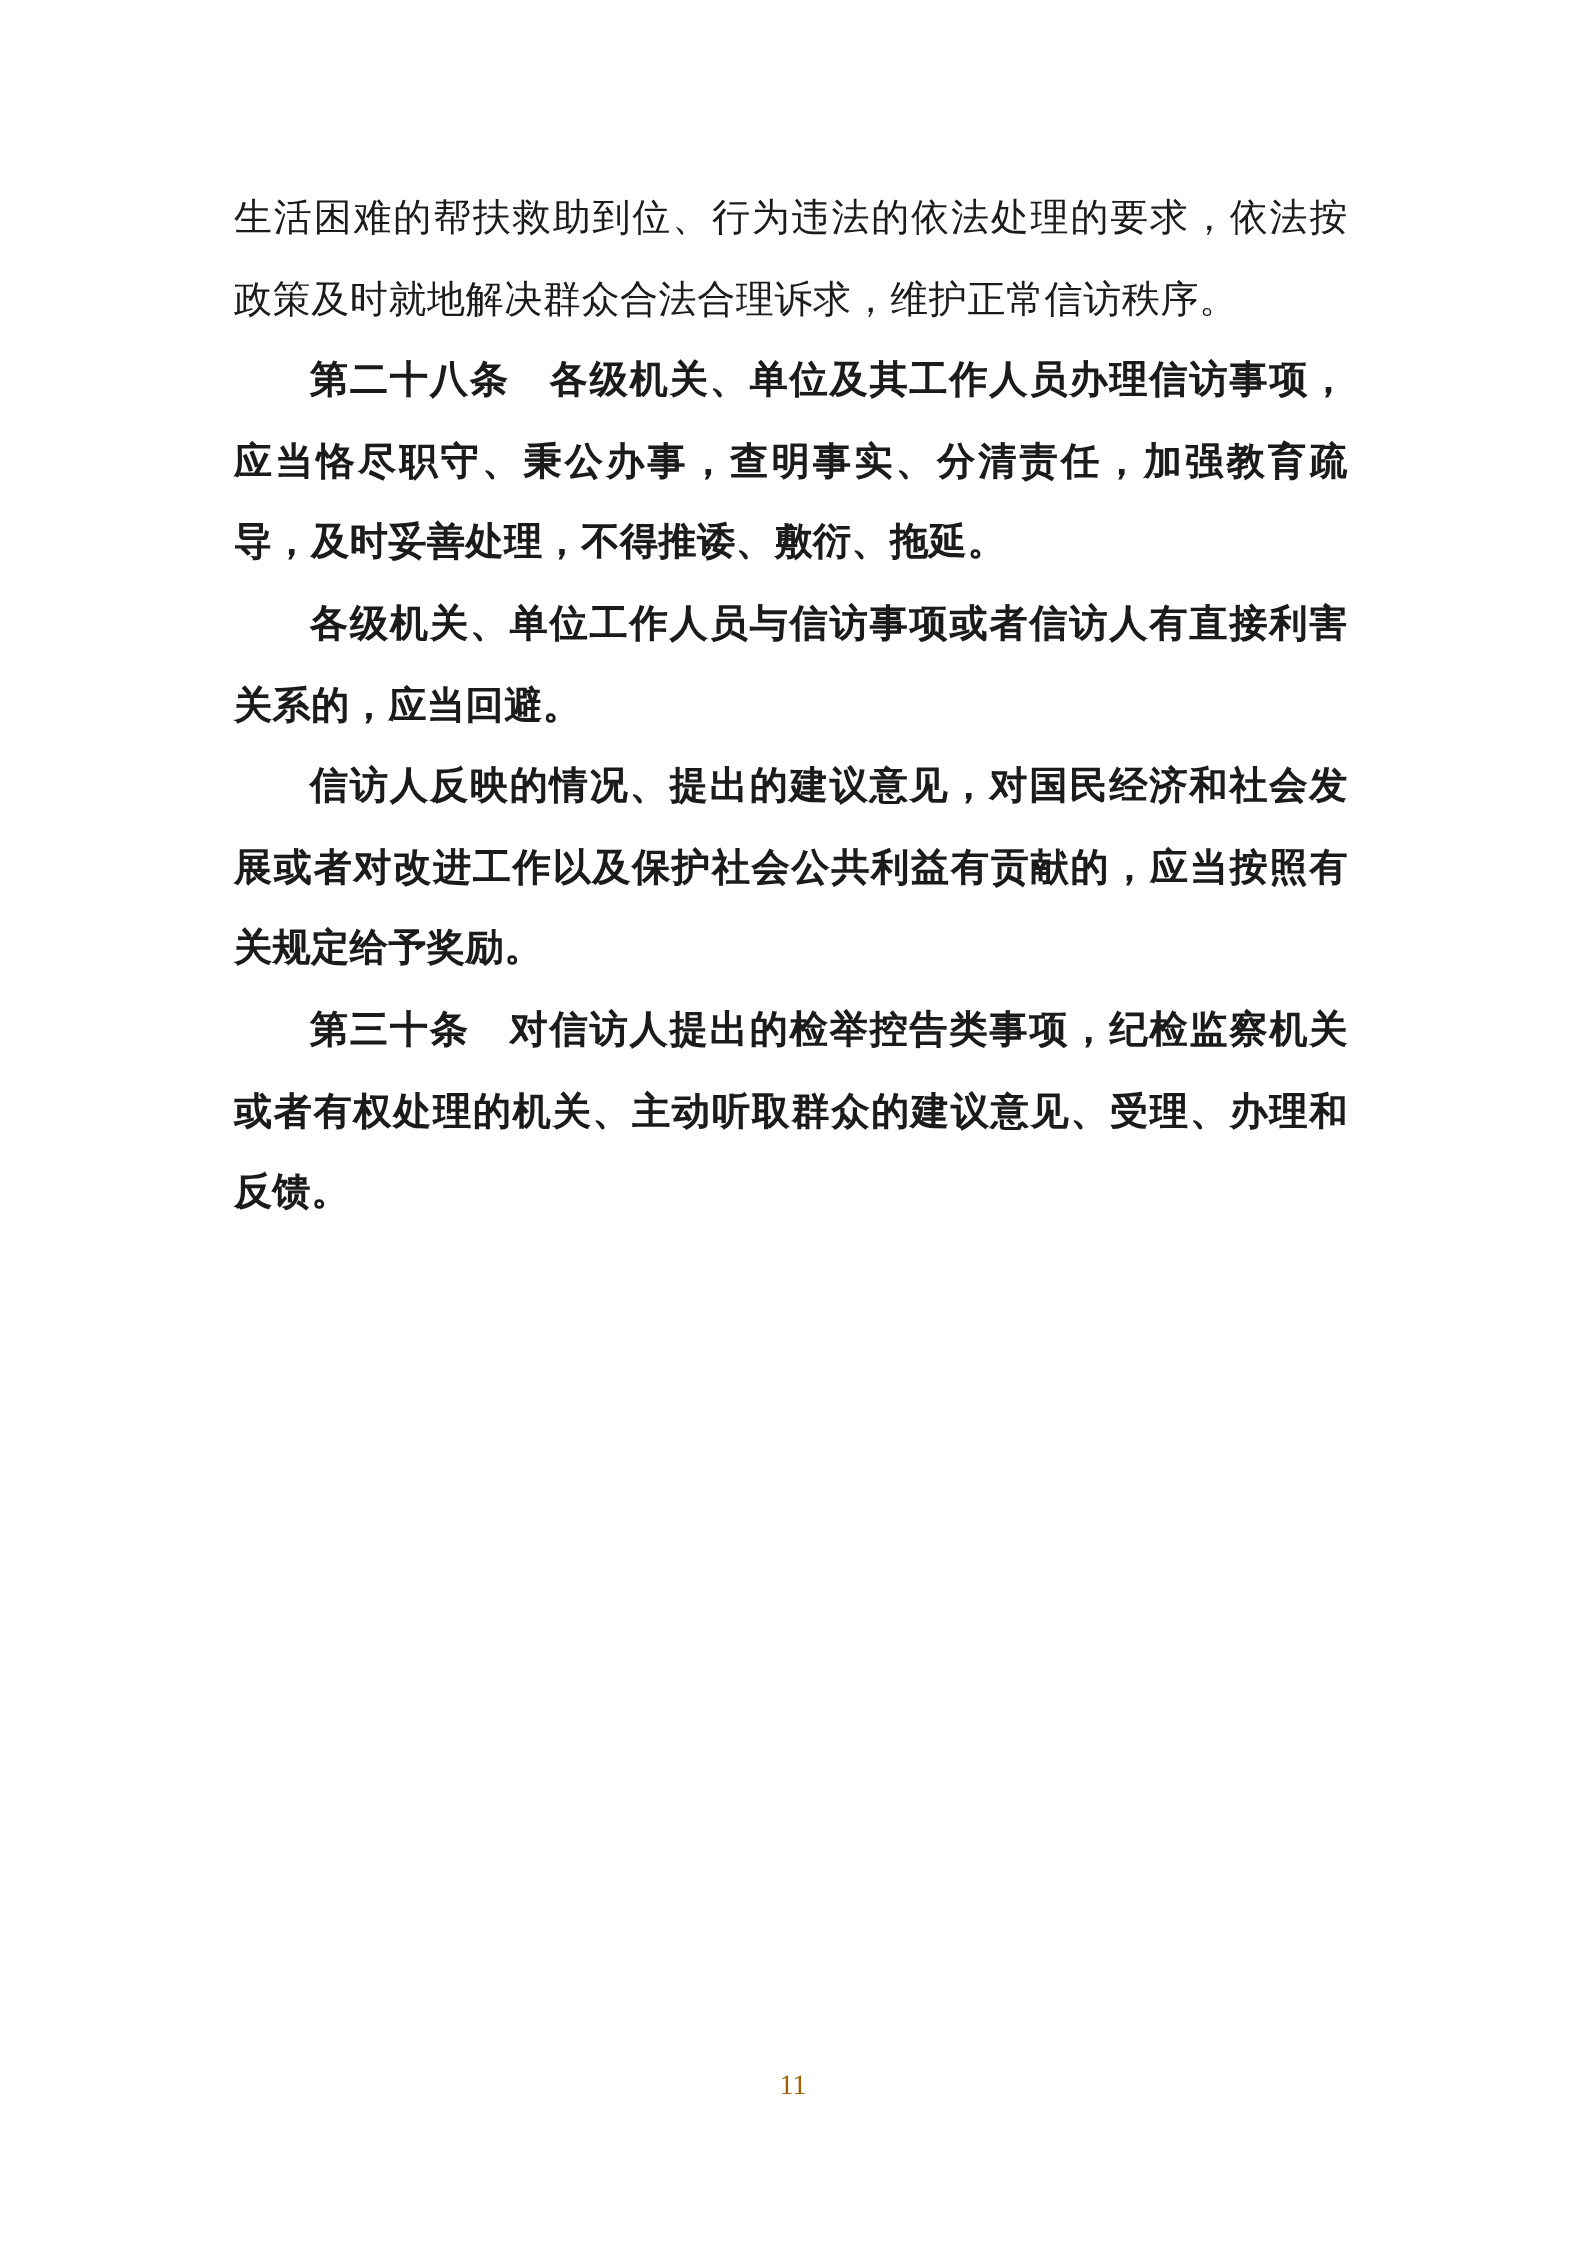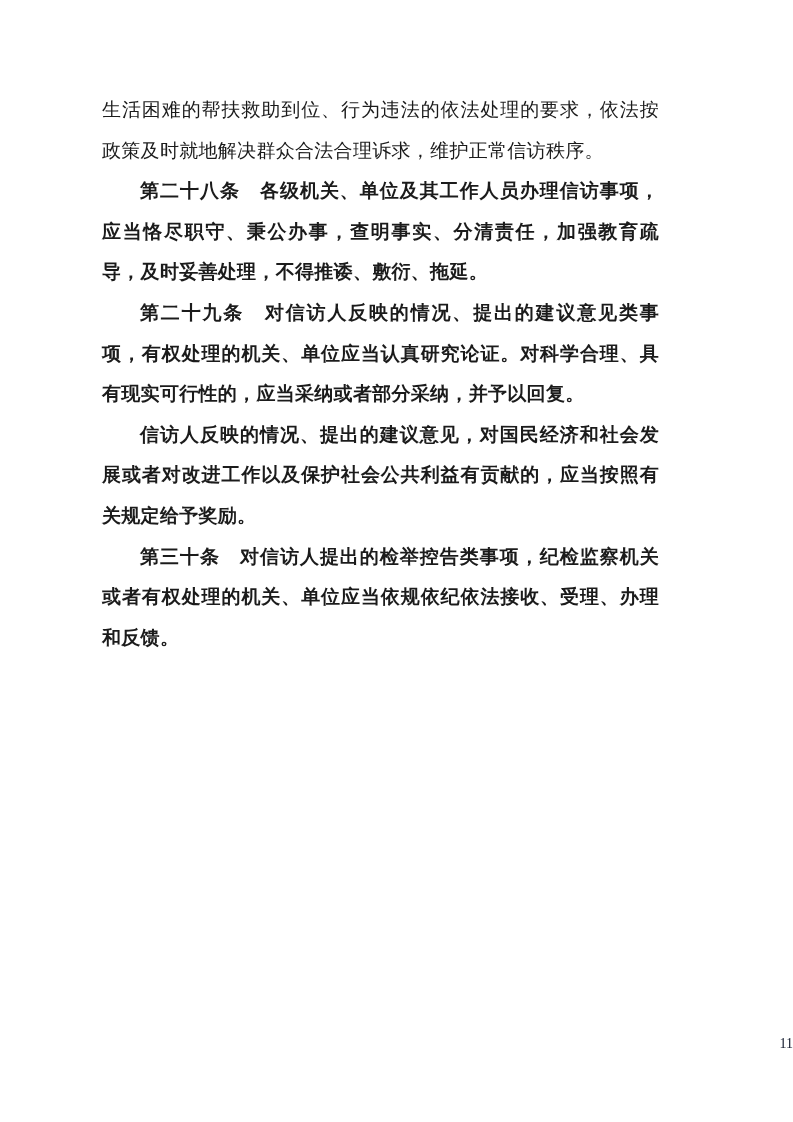--- a/index.html
+++ b/index.html
@@ -11,21 +11,21 @@
     position: relative;
     width: 793px;
     height: 1122px;
     background: #ffffff;
     overflow: hidden;
     font-family: "Liberation Serif", "DejaVu Serif", serif;
     color: #1b1b1b;
   }
   .text-block {
     position: absolute;
-    left: 102px;
+    left: 117px;
     top: 90px;
     width: 557px;
   }
   .para {
     margin: 0;
     padding: 0;
     font-size: 19px;
     line-height: 40.6px;
     text-align: justify;
     text-justify: inter-character;
@@ -33,31 +33,31 @@
   }
   .para.indent {
     text-indent: 2em;
     font-weight: bold;
   }
   .page-number {
     position: absolute;
     top: 1036px;
     left: 0;
     width: 793px;
-    text-align: right;
+    text-align: center;
     font-size: 14px;
-    color: #0f172a;
+    color: #a16207;
     font-family: "Liberation Serif", "DejaVu Serif", serif;
   }
 </style>
 </head>
 <body>
 
 <div class="page">
   <div class="text-block" id="doc-body">
       <p class="para">生活困难的帮扶救助到位、行为违法的依法处理的要求，依法按政策及时就地解决群众合法合理诉求，维护正常信访秩序。</p>
       <p class="para indent">第二十八条　各级机关、单位及其工作人员办理信访事项，应当恪尽职守、秉公办事，查明事实、分清责任，加强教育疏导，及时妥善处理，不得推诿、敷衍、拖延。</p>
-      <p class="para indent">第二十九条　对信访人反映的情况、提出的建议意见类事项，有权处理的机关、单位应当认真研究论证。对科学合理、具有现实可行性的，应当采纳或者部分采纳，并予以回复。</p>
+      <p class="para indent">各级机关、单位工作人员与信访事项或者信访人有直接利害关系的，应当回避。</p>
       <p class="para indent">信访人反映的情况、提出的建议意见，对国民经济和社会发展或者对改进工作以及保护社会公共利益有贡献的，应当按照有关规定给予奖励。</p>
-      <p class="para indent">第三十条　对信访人提出的检举控告类事项，纪检监察机关或者有权处理的机关、单位应当依规依纪依法接收、受理、办理和反馈。</p>
+      <p class="para indent">第三十条　对信访人提出的检举控告类事项，纪检监察机关或者有权处理的机关、主动听取群众的建议意见、受理、办理和反馈。</p>
     </div>
   <div class="page-number">11</div>
 </div>
 
 </body></html>

